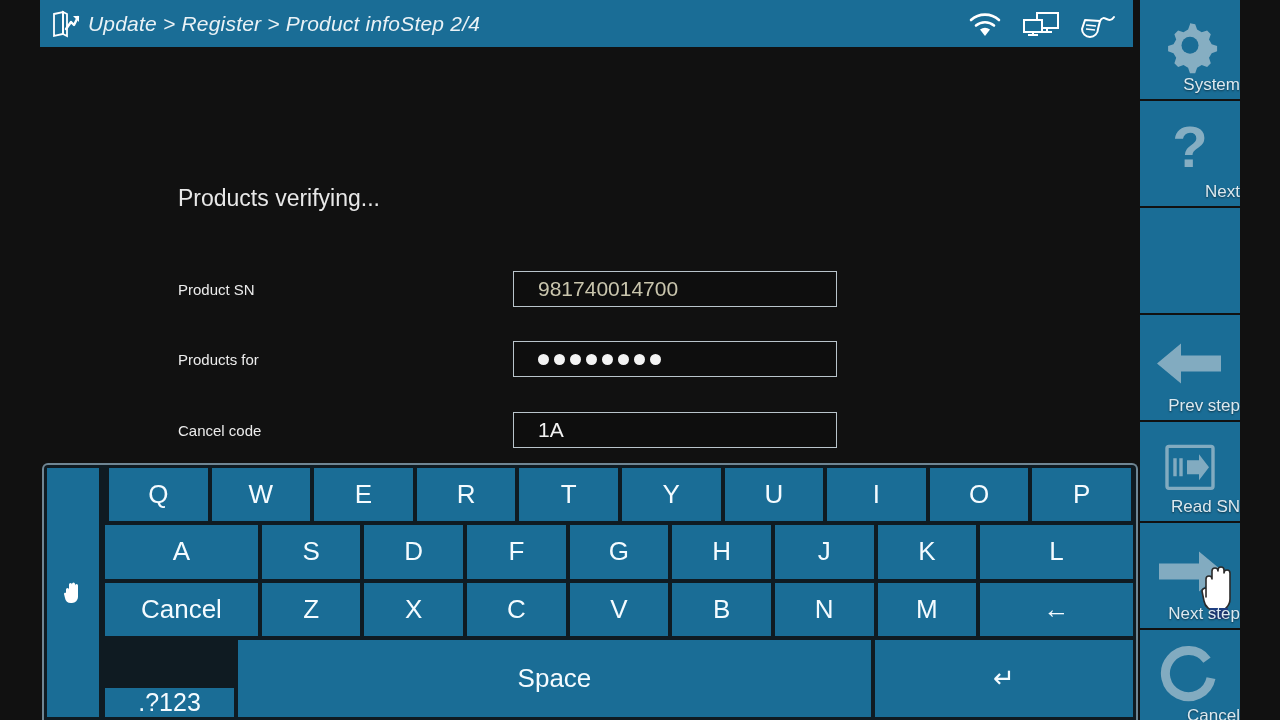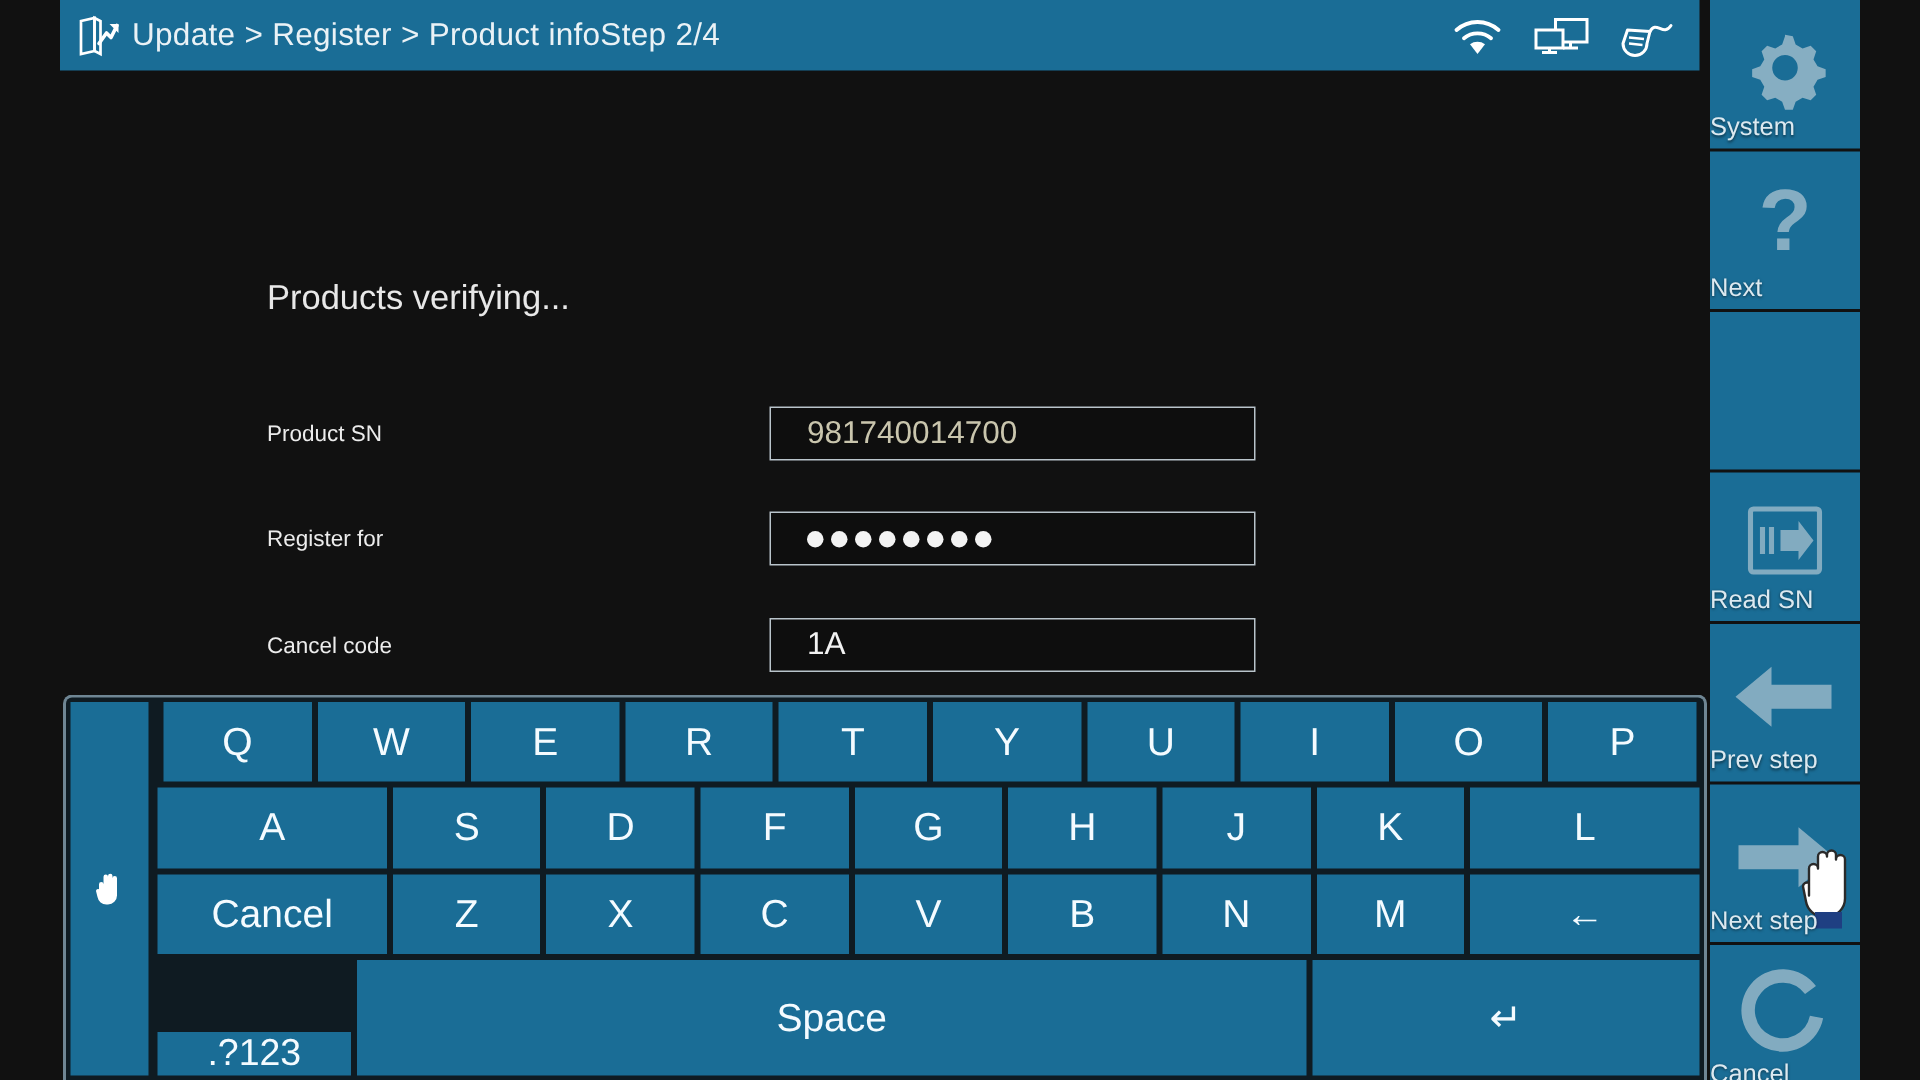--- a/index.html
+++ b/index.html
@@ -14,21 +14,21 @@
   
   .titlebar{
     position:absolute;left:40px;top:0;width:1093px;height:47px;
     background:#1a6d96;
     display:flex;align-items:center;
     box-sizing:border-box;
     padding:0 10px 0 10px;
   }
   .app-icon{width:30px;height:30px;position:relative;flex:0 0 auto;margin-right:8px;}
   .bc{
-    color:#eaf2f6;font-size:21px;letter-spacing:.2px;white-space:nowrap;
+    color:#eaf2f6;font-size:21px;letter-spacing:.2px;white-space:nowrap;font-style:italic;
   }
   .tb-icons{margin-left:auto;display:flex;align-items:center;gap:16px;padding-right:6px;}
   .tb-icons .ic{width:40px;height:30px;position:relative;}
 
   
   .sidebar{
     position:absolute;left:1140px;top:0;width:100px;height:720px;
     display:flex;flex-direction:column;gap:2px;
   }
   .sb-panel{
@@ -38,21 +38,21 @@
     box-sizing:border-box;padding-bottom:4px;
     overflow:hidden;
   }
   .sb-panel .sb-ico{
     position:absolute;left:0;right:0;top:50%;transform:translateY(-58%);
     display:flex;align-items:center;justify-content:center;
     opacity:.62;
   }
   .sb-label{
     position:relative;z-index:2;
-    color:#dce9f0;font-size:17px;text-align:left;width:100%;
+    color:#dce9f0;font-size:17px;text-align:right;width:100%;
     text-shadow:0 1px 2px rgba(0,0,0,.55);
   }
 
   
   .form-area{position:absolute;left:0;top:47px;width:1140px;height:400px;}
   .status-text{
     position:absolute;left:178px;top:138px;
     color:#e8e8e8;font-size:23px;
   }
   .row{position:absolute;left:178px;display:flex;align-items:center;}
@@ -148,21 +148,21 @@
 
   <div class="form-area">
     <div class="status-text">Products verifying...</div>
 
     <div class="row" style="top:224px">
       <div class="lbl">Product SN</div>
       <div class="field sn">981740014700</div>
     </div>
 
     <div class="row" style="top:294px">
-      <div class="lbl">Register for</div>
+      <div class="lbl">Products for</div>
       <div class="field plain">
         <span class="dots">
           <i></i>
             <i></i>
             <i></i>
             <i></i>
             <i></i>
             <i></i>
             <i></i>
             <i></i>
@@ -192,40 +192,40 @@
       <div class="sb-ico">
         <svg width="60" height="64" viewBox="0 0 60 64">
           <text x="30" y="50" font-family="Liberation Sans, sans-serif" font-size="58" font-weight="bold" fill="#c9d6de" text-anchor="middle">?</text>
         </svg>
       </div>
       <div class="sb-label">Next</div>
     </div>
 
     <div class="sb-panel" style="height:105px">
       <div class="sb-label"></div>
+    </div>
+
+    <div class="sb-panel" style="height:105px">
+      <div class="sb-ico">
+        <svg width="74" height="56" viewBox="0 0 74 56">
+          <path d="M4 28 L28 8 L28 20 L68 20 L68 36 L28 36 L28 48 Z" fill="#c3d2db"></path>
+        </svg>
+      </div>
+      <div class="sb-label">Prev step</div>
     </div>
 
     <div class="sb-panel" style="height:99px">
       <div class="sb-ico">
         <svg width="58" height="58" viewBox="0 0 58 58">
           <rect x="6" y="8" width="46" height="42" rx="2" fill="none" stroke="#c3d2db" stroke-width="3.4"></rect>
           <path d="M14 20 L14 38 M20 20 L20 38" stroke="#c3d2db" stroke-width="3.4"></path>
           <path d="M26 22 L38 22 L38 16 L48 29 L38 42 L38 36 L26 36 Z" fill="#c3d2db"></path>
         </svg>
       </div>
       <div class="sb-label">Read SN</div>
-    </div>
-
-    <div class="sb-panel" style="height:105px">
-      <div class="sb-ico">
-        <svg width="74" height="56" viewBox="0 0 74 56">
-          <path d="M4 28 L28 8 L28 20 L68 20 L68 36 L28 36 L28 48 Z" fill="#c3d2db"></path>
-        </svg>
-      </div>
-      <div class="sb-label">Prev step</div>
     </div>
 
     <div class="sb-panel" style="height:105px">
       <div class="sb-ico">
         <svg width="74" height="56" viewBox="0 0 74 56">
           <path d="M70 28 L46 8 L46 20 L6 20 L6 36 L46 36 L46 48 Z" fill="#c3d2db"></path>
         </svg>
       </div>
       <div class="sb-label">Next step</div>
     </div>

